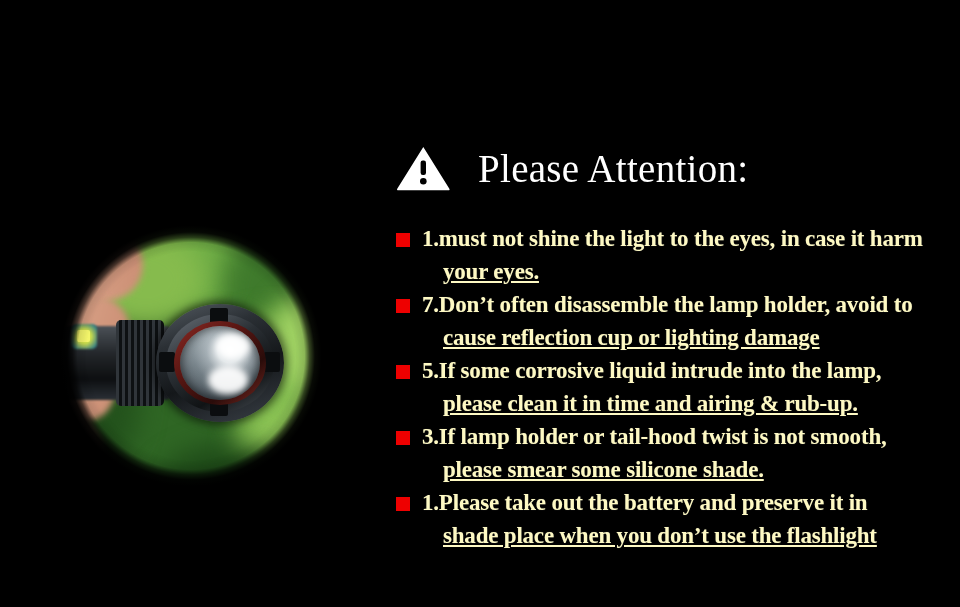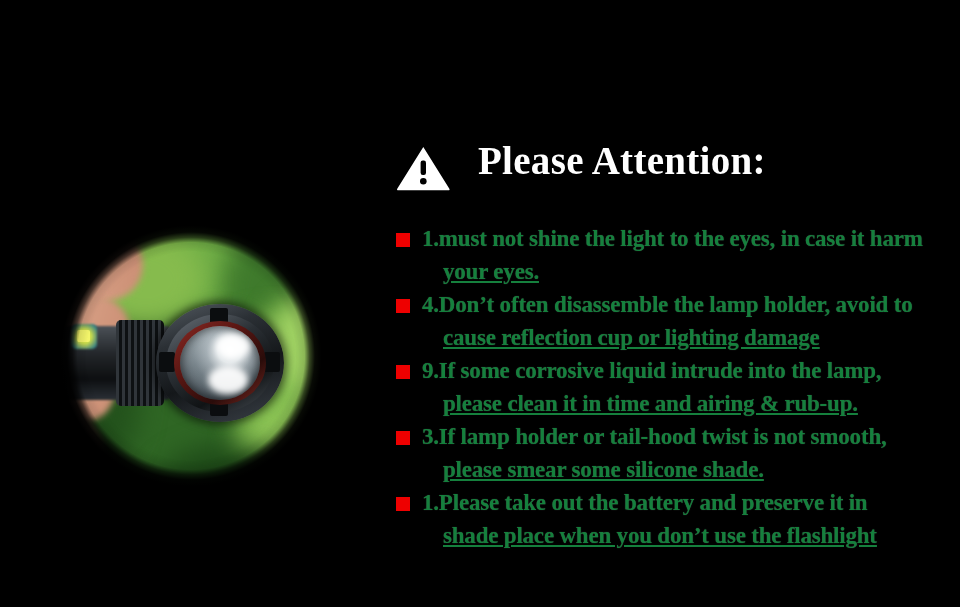--- a/index.html
+++ b/index.html
@@ -211,24 +211,24 @@
   #warn-icon {
     position: absolute;
     left: 10px;
     top: 10px;
     width: 56px;
     height: 46px;
   }
   #attention-title {
     position: absolute;
     left: 92px;
-    top: 0px;
+    top: 8px;
     color: #ffffff;
     font-family: "Liberation Serif", "DejaVu Serif", serif;
-    font-weight: 700;
+    font-weight: 400;
     font-size: 39px;
     line-height: 52px;
     white-space: nowrap;
     letter-spacing: 0.3px;
   }
 
   #notes-list {
     position: absolute;
     left: 0;
     top: 92px;
@@ -242,21 +242,21 @@
     position: absolute;
     left: 10px;
     top: 11px;
     width: 14px;
     height: 14px;
     background: #ee0000;
   }
   .note-text {
     margin: 0;
     padding: 0 0 0 36px;
-    color: #15803d;
+    color: #fef9c3;
     font-family: "Liberation Serif", "DejaVu Serif", serif;
     font-weight: 700;
     font-size: 23px;
     line-height: 33px;
     letter-spacing: -0.2px;
     text-shadow: 0 0 1px rgba(255,255,255,0.25);
   }
   .note-text .cont {
     display: block;
     padding-left: 21px;
@@ -328,29 +328,29 @@
         <span class="note-bullet"></span>
         <p class="note-text">
           <span>1.must not shine the light to the eyes, in case it harm</span>
           <span class="cont">your eyes.</span>
         </p>
       </div>
 
       <div class="note-item">
         <span class="note-bullet"></span>
         <p class="note-text">
-          <span>4.Don’t often disassemble the lamp holder, avoid to</span>
+          <span>7.Don’t often disassemble the lamp holder, avoid to</span>
           <span class="cont">cause reflection cup or lighting damage</span>
         </p>
       </div>
 
       <div class="note-item">
         <span class="note-bullet"></span>
         <p class="note-text">
-          <span>9.If some corrosive liquid intrude into the lamp,</span>
+          <span>5.If some corrosive liquid intrude into the lamp,</span>
           <span class="cont">please clean it in time and airing &amp; rub-up.</span>
         </p>
       </div>
 
       <div class="note-item">
         <span class="note-bullet"></span>
         <p class="note-text">
           <span>3.If lamp holder or tail-hood twist is not smooth,</span>
           <span class="cont">please smear some silicone shade.</span>
         </p>

